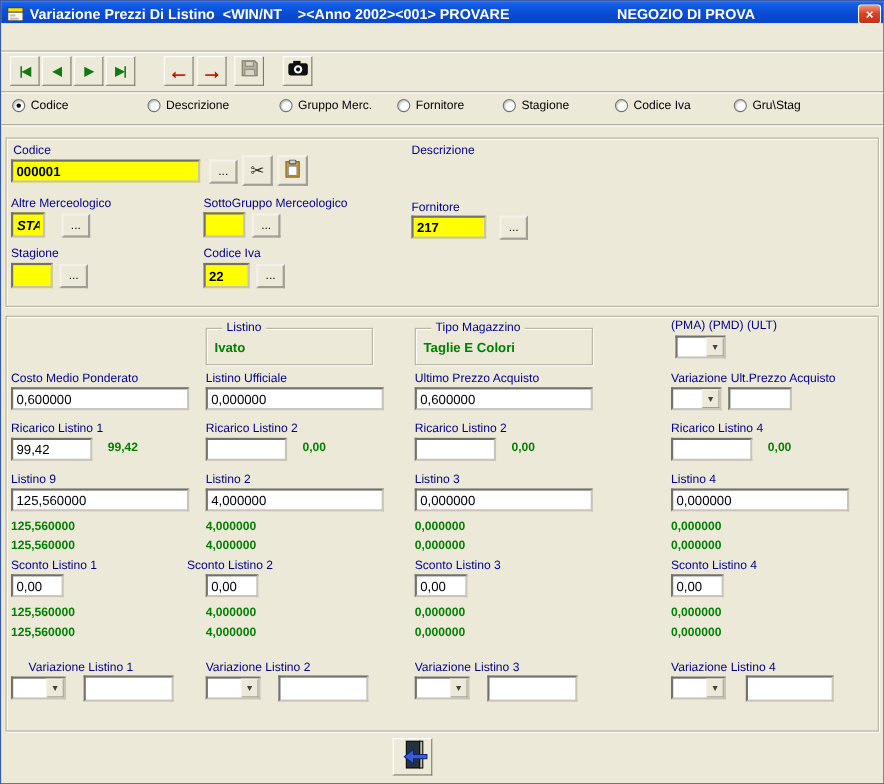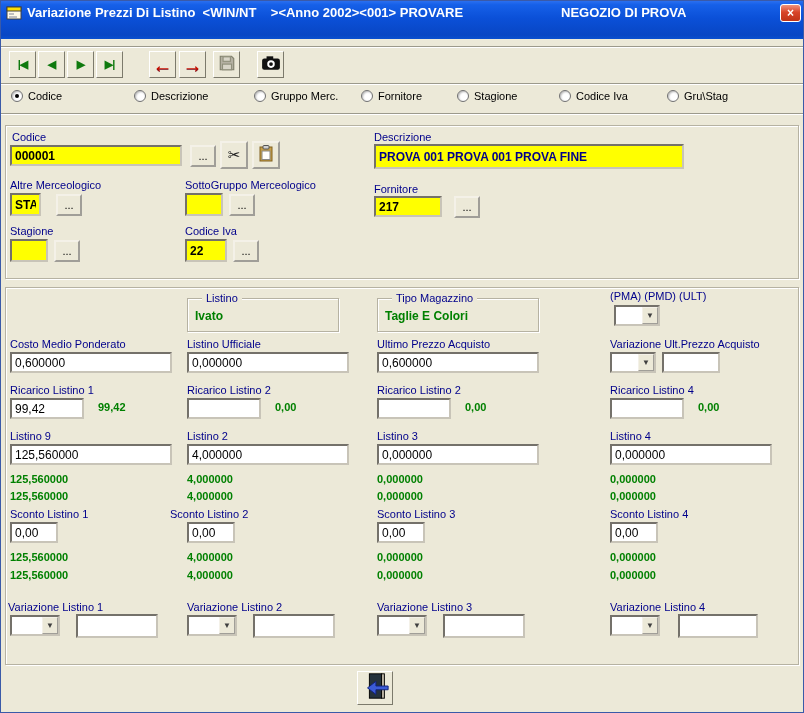--- a/index.html
+++ b/index.html
@@ -1,20 +1,20 @@
 <!DOCTYPE html>
 <html><head>
 <meta charset="utf-8">
 <style>
   * { margin:0; padding:0; box-sizing:border-box; font-family:"Liberation Sans", sans-serif; }
   html,body { background:#ece9d8; }
   .window { position:relative; width:804px; height:713px; background:#ece9d8; border:1px solid #3a5aa8; overflow:hidden; }
 
   
-  .titlebar { position:absolute; left:0; top:0; width:804px; height:38px;
+  .titlebar { position:absolute; left:0; top:0; width:804px; height:20px;
     background:linear-gradient(180deg,#2a6ff0 0%,#1660e8 10%,#0b50d8 45%,#0846c4 90%,#0a50d0 100%);
     color:#fff; display:flex; align-items:center; }
   .titlebar .app-icon { position:absolute; left:5px; top:4px; width:16px; height:16px; }
   .title-left { position:absolute; left:26px; top:4px; font-size:13px; font-weight:bold; white-space:pre; }
   .title-right { position:absolute; left:560px; top:4px; font-size:13px; font-weight:bold; }
   .close-btn { position:absolute; right:4px; top:3px; width:21px; height:18px;
     background:linear-gradient(180deg,#f0937c,#d8442a 45%,#c03318); color:#fff; font-size:12px; font-weight:bold;
     border:1px solid #fff; border-radius:3px; text-align:center; line-height:16px; cursor:pointer; }
 
   
@@ -174,24 +174,23 @@
       <span>
         <svg width="16" height="17" viewBox="0 0 16 17">
           <rect x="2" y="2" width="12" height="14" fill="#c8a048" stroke="#806020"></rect>
           <rect x="5" y="0.5" width="6" height="3.5" rx="1" fill="#d0d0d0" stroke="#555"></rect>
           <rect x="4" y="6" width="8" height="8.5" fill="#fff" stroke="#888"></rect>
         </svg>
       </span>
     </button>
 
     <span class="lbl" style="left:368px;top:5px">Descrizione</span>
-    <input class="inp yellow navy" style="left: 368px; top: 18px; width: 310px; height: 25px;" value="PROVA 001 PROVA 001 PROVA FINE">
 
     <span class="lbl" style="left:4px;top:53px">Altre Merceologico</span>
-    <input class="inp yellow" style="left: 4px; top: 67px; width: 31px; height: 23px;" value="STA">
+    <input class="inp yellow" style="left: 4px; top: 67px; width: 31px; height: 23px; font-style: italic;" value="STA">
     <button class="dots" style="left:50px;top:68px">...</button>
 
     <span class="lbl" style="left:179px;top:53px">SottoGruppo Merceologico</span>
     <input class="inp yellow" style="left: 179px; top: 67px; width: 38px; height: 23px;" value="">
     <button class="dots" style="left:223px;top:68px">...</button>
 
     <span class="lbl" style="left:368px;top:57px">Fornitore</span>
     <input class="inp yellow" style="left: 368px; top: 70px; width: 68px;" value="217">
     <button class="dots" style="left:448px;top:70px">...</button>
 
@@ -273,21 +272,21 @@
     <span class="green-val" style="left:181px;top:281px">4,000000</span>
     <span class="lbl" style="left:371px;top:220px">Sconto Listino 3</span>
     <input class="inp" style="left: 371px; top: 234px; width: 48px;" value="0,00">
     <span class="green-val" style="left:371px;top:263px">0,000000</span>
     <span class="green-val" style="left:371px;top:281px">0,000000</span>
     <span class="lbl" style="left:604px;top:220px">Sconto Listino 4</span>
     <input class="inp" style="left: 604px; top: 234px; width: 48px;" value="0,00">
     <span class="green-val" style="left:604px;top:263px">0,000000</span>
     <span class="green-val" style="left:604px;top:281px">0,000000</span>
 
-    <span class="lbl" style="left:2px;top:313px">Variazione Listino 1</span>
+    <span class="lbl" style="left:20px;top:313px">Variazione Listino 1</span>
     <div class="combo" style="left:4px;top:327px;width:50px">
       <span class="cb-face"></span>
       <span class="cb-btn">▼</span>
     </div>
     <input class="inp" style="left: 70px; top: 326px; width: 82px; height: 24px;" value="">
     <span class="lbl" style="left:181px;top:313px">Variazione Listino 2</span>
     <div class="combo" style="left:181px;top:327px;width:50px">
       <span class="cb-face"></span>
       <span class="cb-btn">▼</span>
     </div>

